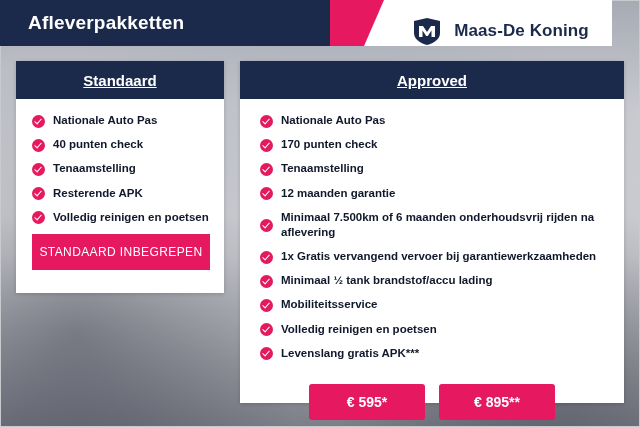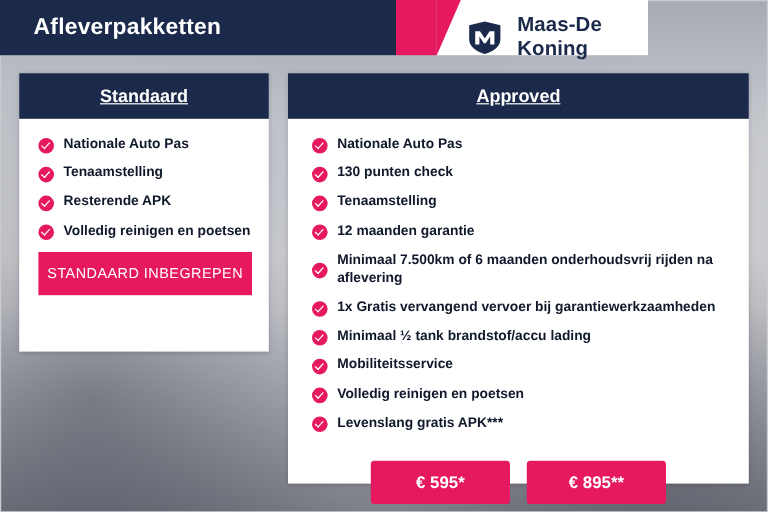--- a/index.html
+++ b/index.html
@@ -38,21 +38,21 @@
     position: absolute;
     inset: 0;
     border: 1px solid #c9cacd;
     pointer-events: none;
   }
 
   
   .header {
     position: absolute;
     left: 0; top: 0;
-    width: 540px; height: 46px;
+    width: 612px; height: 46px;
     display: flex;
     align-items: stretch;
     z-index: 5;
   }
   .header-left {
     width: 330px;
     background: #1b2a4a;
     display: flex;
     align-items: center;
     padding-left: 28px;
@@ -252,20 +252,24 @@
     <div class="card card-standaard">
       <div class="card-head">Standaard</div>
       <div class="card-body">
         <ul class="feature-list">
           <li>
             <span class="check"></span>
             <span class="li-text">Nationale Auto Pas</span>
           </li>
           <li>
             <span class="check"></span>
+            <span class="li-text">40 punten check</span>
+          </li>
+          <li>
+            <span class="check"></span>
             <span class="li-text">Tenaamstelling</span>
           </li>
           <li>
             <span class="check"></span>
             <span class="li-text">Resterende APK</span>
           </li>
           <li>
             <span class="check"></span>
             <span class="li-text">Volledig reinigen en poetsen</span>
           </li>
@@ -277,21 +281,21 @@
     <div class="card card-approved">
       <div class="card-head">Approved</div>
       <div class="card-body">
         <ul class="feature-list">
           <li>
             <span class="check"></span>
             <span class="li-text">Nationale Auto Pas</span>
           </li>
           <li>
             <span class="check"></span>
-            <span class="li-text">130 punten check</span>
+            <span class="li-text">170 punten check</span>
           </li>
           <li>
             <span class="check"></span>
             <span class="li-text">Tenaamstelling</span>
           </li>
           <li>
             <span class="check"></span>
             <span class="li-text">12 maanden garantie</span>
           </li>
           <li>

